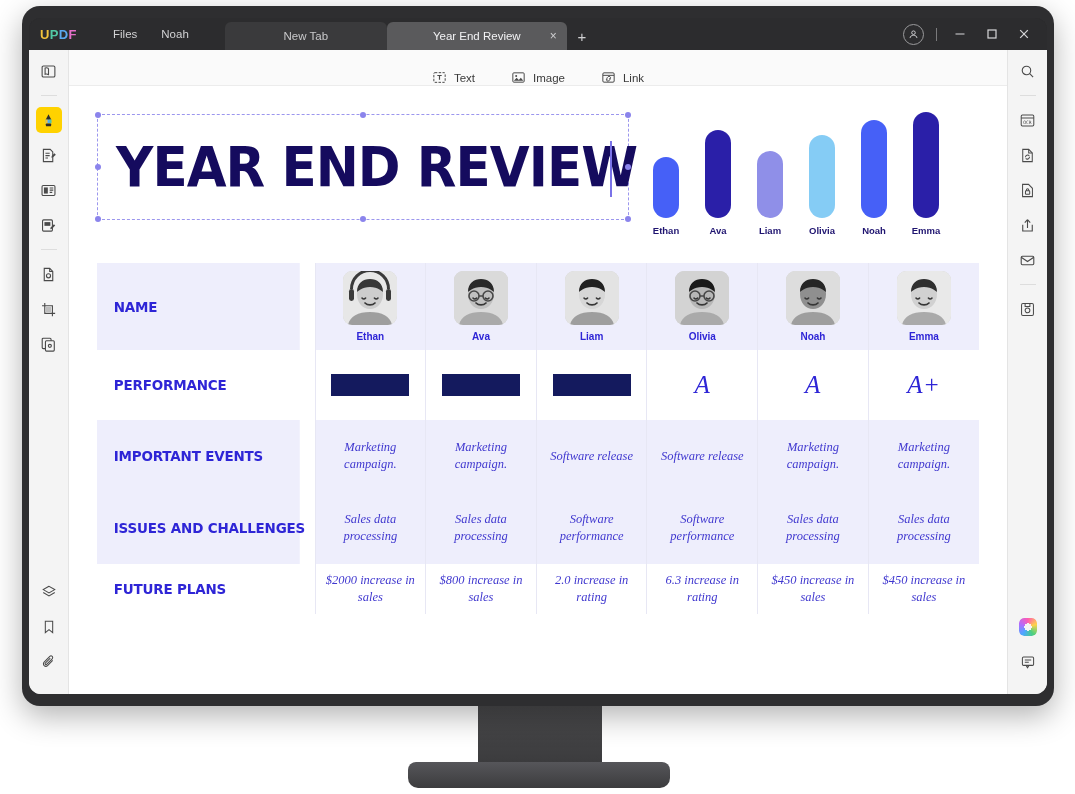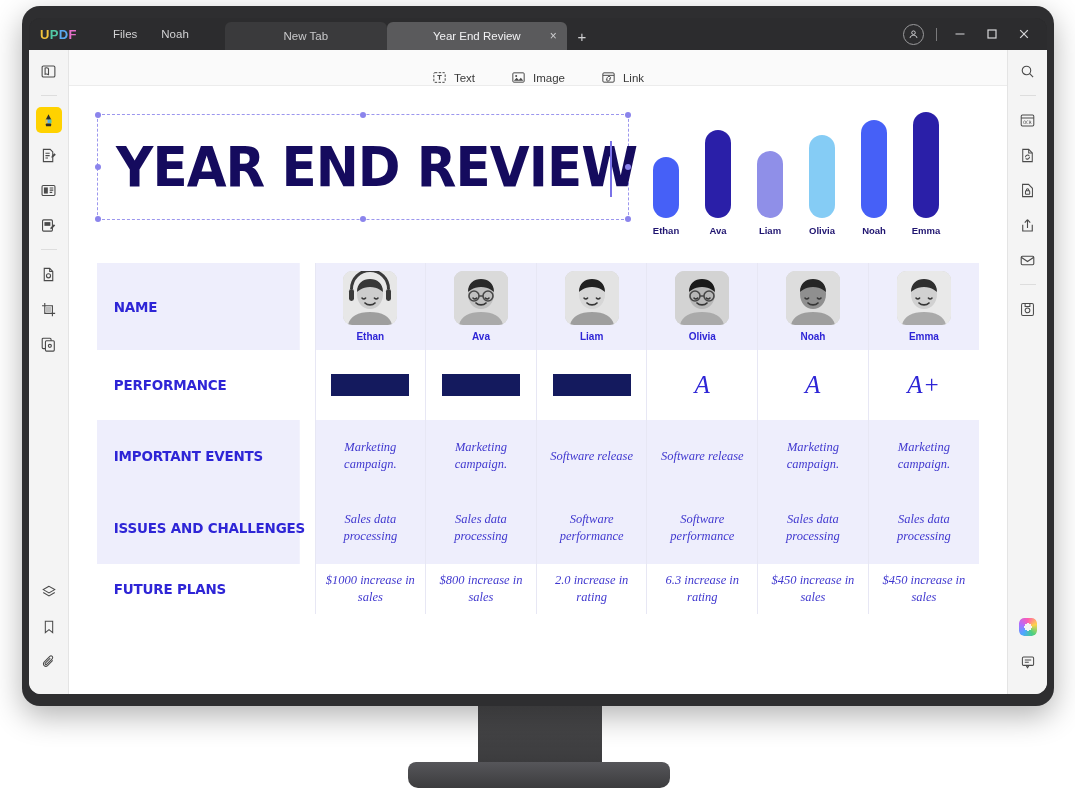--- a/index.html
+++ b/index.html
@@ -652,21 +652,21 @@
 processing</div>
                       </td>
                       <td class="cell">
                         <div class="hand">Sales data
 processing</div>
                       </td>
                     </tr>
                     <tr id="future-row" class="plain">
                       <td class="rowlabel">FUTURE PLANS</td>
                       <td class="cell">
-                        <div class="hand">$1000 increase in
+                        <div class="hand">$2000 increase in
 sales</div>
                       </td>
                       <td class="cell">
                         <div class="hand">$800 increase in
 sales</div>
                       </td>
                       <td class="cell">
                         <div class="hand">2.0 increase in
 rating</div>
                       </td>

